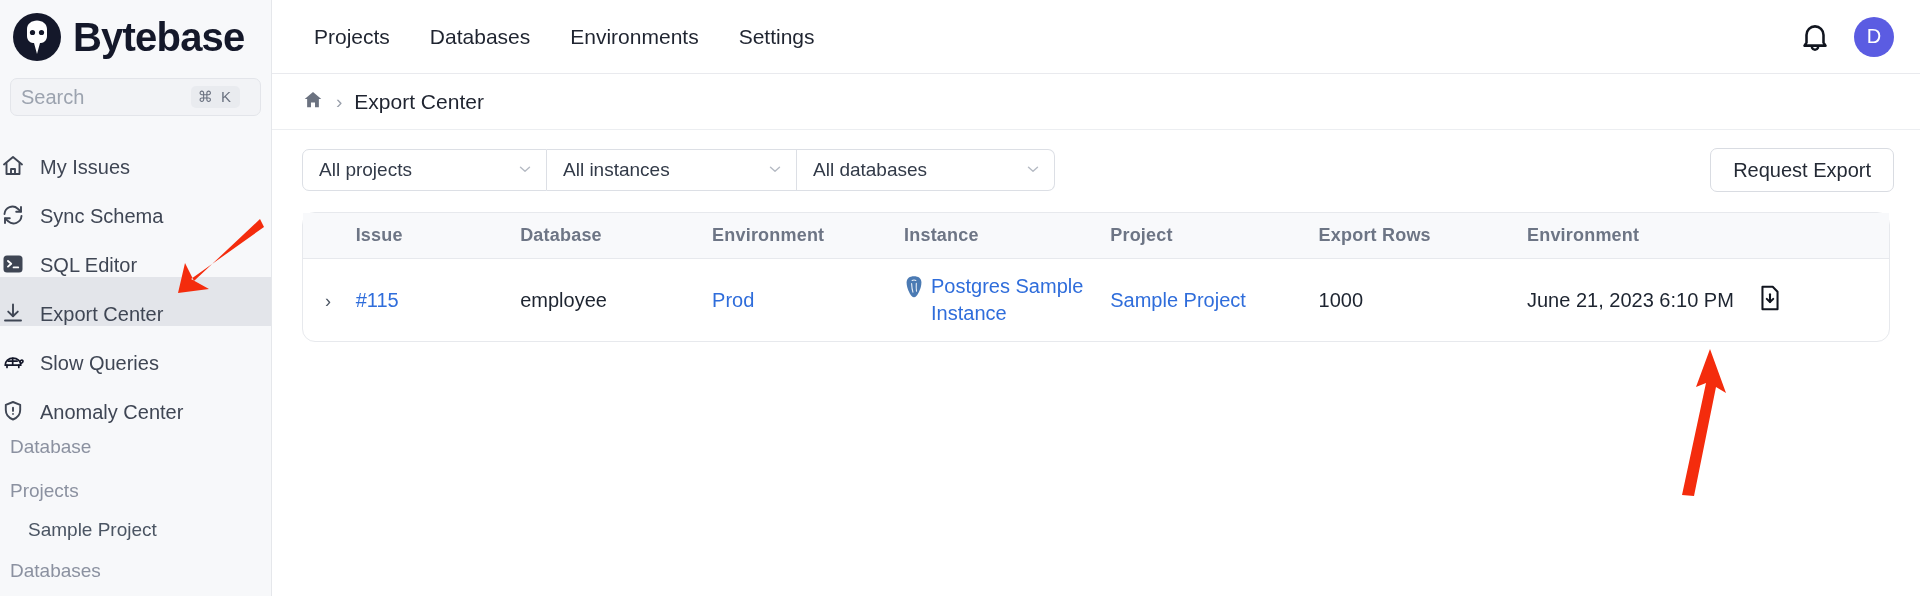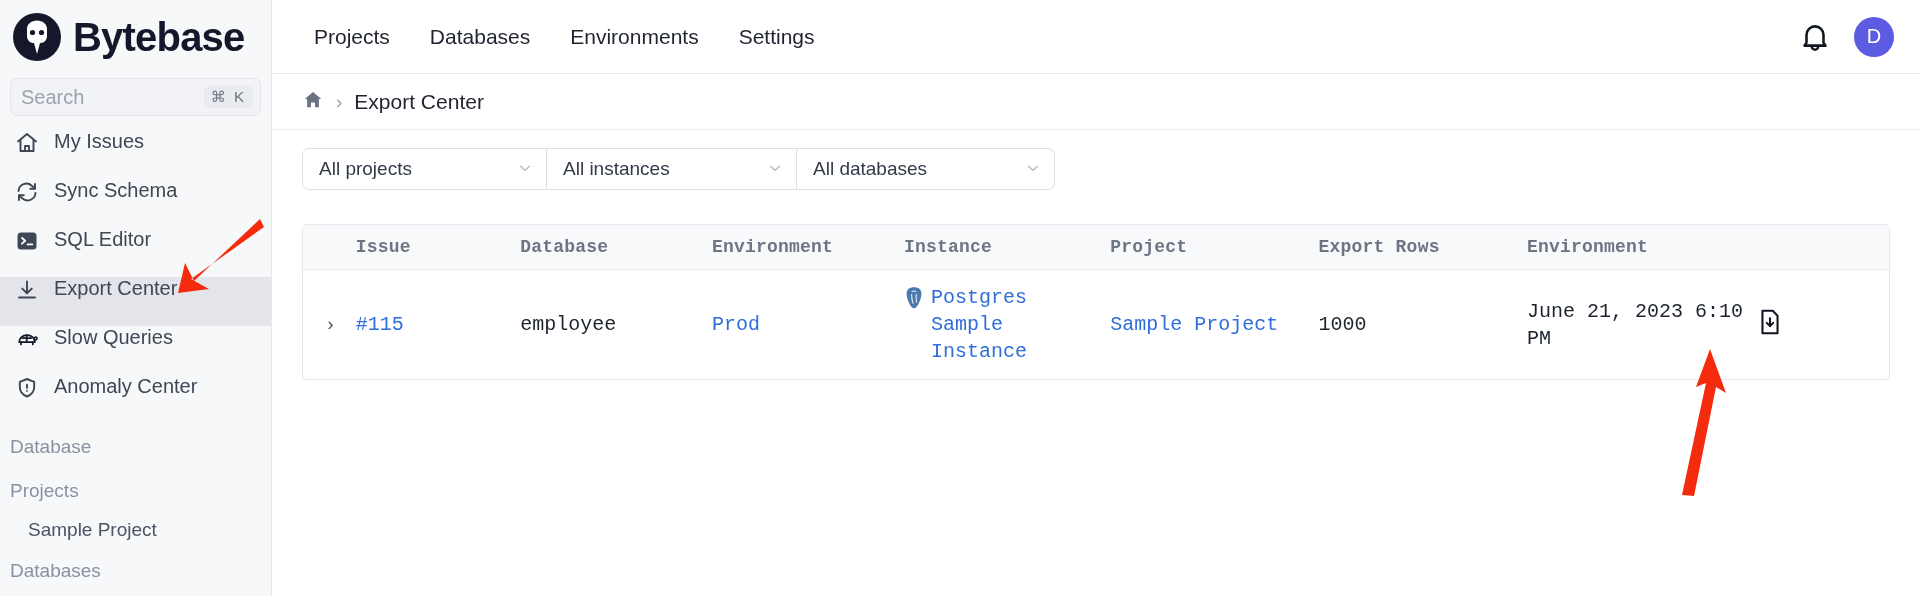--- a/index.html
+++ b/index.html
@@ -26,32 +26,32 @@
   .brand-mark { width: 54px; height: 54px; flex: 0 0 54px; }
   .brand-name {
     font-size: 40px; font-weight: 700; color: #14182a;
     letter-spacing: -0.8px; line-height: 1;
   }
   .search-wrap { padding: 0 10px; margin-top: 4px; }
   .search-box {
     height: 38px; background: #f2f3f6;
     border: 1px solid #e3e5ea; border-radius: 7px;
     display: flex; align-items: center;
-    padding: 0 7px 0 10px; gap: 22px;
+    padding: 0 20px 0 10px; gap: 22px;
   }
   .search-ph { flex: 1; font-size: 20px; color: #9ca3af; }
   .kbd {
     background: #e9ebef; border-radius: 5px;
     padding: 2px 7px; font-size: 15px; color: #6b7280;
     letter-spacing: 2px; line-height: 1.25;
   }
   .nav { margin-top: 14px; }
   .nav-item {
-    height: 49px; display: flex; align-items: flex-start;
-    gap: 14px; padding-left: 14px; cursor: pointer;
+    height: 49px; display: flex; align-items: flex-end;
+    gap: 14px; cursor: pointer;
     color: #3f4654; font-size: 20px;
   }
   .nav-item.active { background: #e3e5ea; }
   .nav-item .nicon {
     width: 26px; height: 26px; flex: 0 0 26px;
     display: flex; align-items: center; justify-content: center;
   }
   .group-label {
     font-size: 19px; color: #8b91a0;
     padding: 12px 0 10px 10px;
@@ -105,21 +105,21 @@
   .select:nth-child(2) { border-left: none; min-width: 250px; }
   .select:nth-child(3) { border-left: none; border-radius: 0 7px 7px 0; min-width: 258px; }
   .caret { color: #b6bbc4; font-size: 15px; }
   .fb-spacer { flex: 1; }
   .btn-request {
     height: 44px; padding: 0 22px; border: 1px solid #d9dce2;
     border-radius: 7px; background: #fff; font-size: 20px;
     color: #242a35; cursor: pointer; font-family: inherit;
   }
 
-  .table-wrap { margin: 20px 30px 0 30px; border: 1px solid #e7e9ed; border-radius: 4px; font-family: Liberation Mono, monospace; }
+  .table-wrap { margin: 6px 30px 0 30px; border: 1px solid #e7e9ed; border-radius: 13px; }
   table { width: 100%; border-collapse: collapse; table-layout: fixed; }
   thead tr { background: #f8f9fb; }
   th {
     text-align: left; font-size: 18px; color: #6d7585;
     font-weight: 700; padding: 12px 0 12px 0;
     border-bottom: 1px solid #e7e9ed; letter-spacing: .2px;
   }
   td { font-size: 20px; color: #1d2430; padding: 14px 0; vertical-align: middle; }
   .c-exp  { width: 48px; padding-left: 22px; }
   .c-iss  { width: 150px; }
@@ -297,20 +297,21 @@
         <div class="select">
           <span>All databases</span>
           <span class="caret">
             <svg viewBox="0 0 20 20" width="18" height="18" fill="none" stroke="#b6bbc4" stroke-width="1.6" stroke-linecap="round" stroke-linejoin="round">
                 <path d="M5 8l5 4.6L15 8"></path>
               </svg>
           </span>
         </div>
       </div>
       <div class="fb-spacer"></div>
+      <button class="btn-request">Request Export</button>
     </div>
 
     <div class="table-wrap">
       <table>
         <thead>
           <tr>
             <th class="c-exp"></th>
             <th class="c-iss">Issue</th>
             <th class="c-db">Database</th>
             <th class="c-env">Environment</th>

